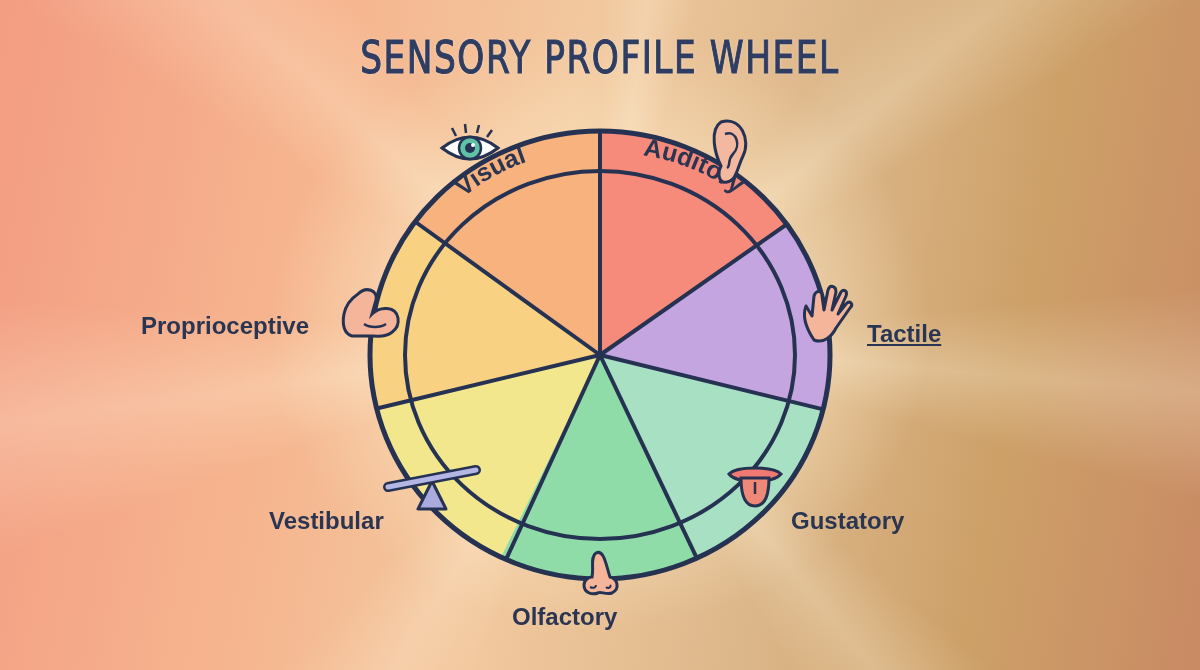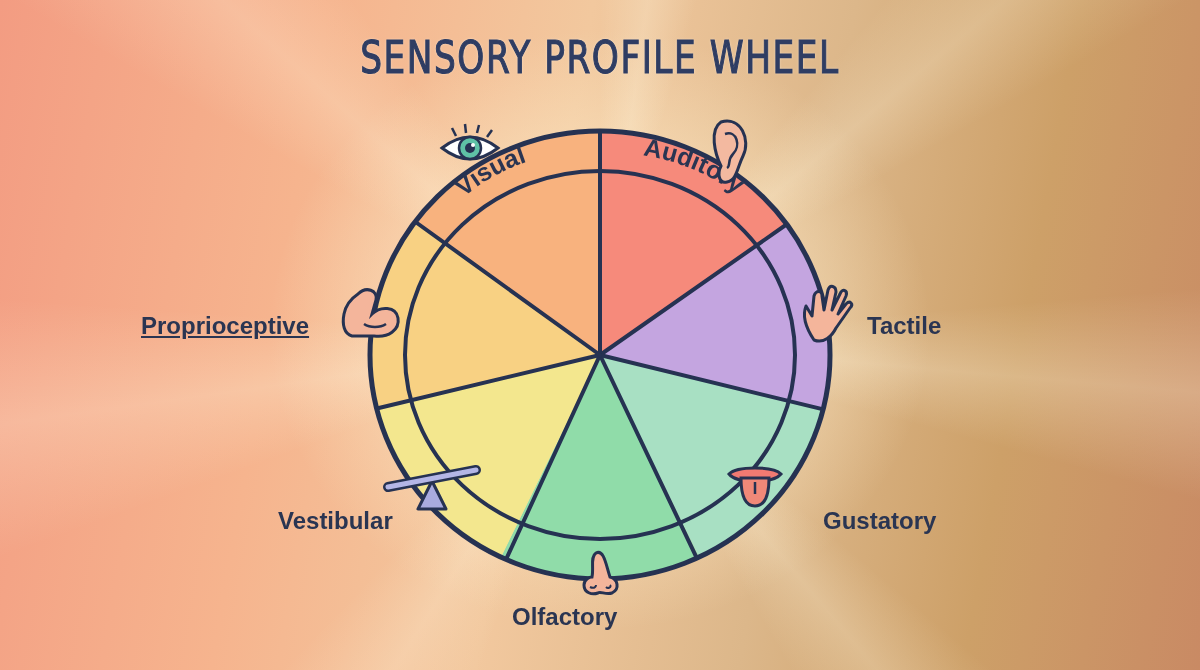--- a/index.html
+++ b/index.html
@@ -122,17 +122,17 @@
     <path d="M6 12 C 8 14, 12 12, 10 10" fill="none" stroke="#263252" stroke-width="2"></path>
   </g>
 
   <g>
     <polygon points="432,481 418,509 446,509" fill="#a9abde" stroke="#263252" stroke-width="3" stroke-linejoin="round"></polygon>
     <line x1="388" y1="487" x2="476" y2="470" stroke="#263252" stroke-width="10" stroke-linecap="round"></line>
     <line x1="388" y1="487" x2="476" y2="470" stroke="#b4b6e6" stroke-width="5" stroke-linecap="round"></line>
   </g>
 </svg>
 
-<div class="label" style="left:141px; top:312px;text-decoration:underline;">Proprioceptive</div>
-<div class="label" style="left:867px; top:312px;">Tactile</div>
-<div class="label" style="left:278px; top:507px;">Vestibular</div>
-<div class="label" style="left:791px; top:507px;margin-left:32px;">Gustatory</div>
+<div class="label" style="left:141px; top:312px;">Proprioceptive</div>
+<div class="label" style="left:867px; top:320px;text-decoration:underline;">Tactile</div>
+<div class="label" style="left:269px; top:507px;">Vestibular</div>
+<div class="label" style="left:791px; top:507px;">Gustatory</div>
 <div class="label" style="left:512px; top:603px;">Olfactory</div>
 
 </body></html>

